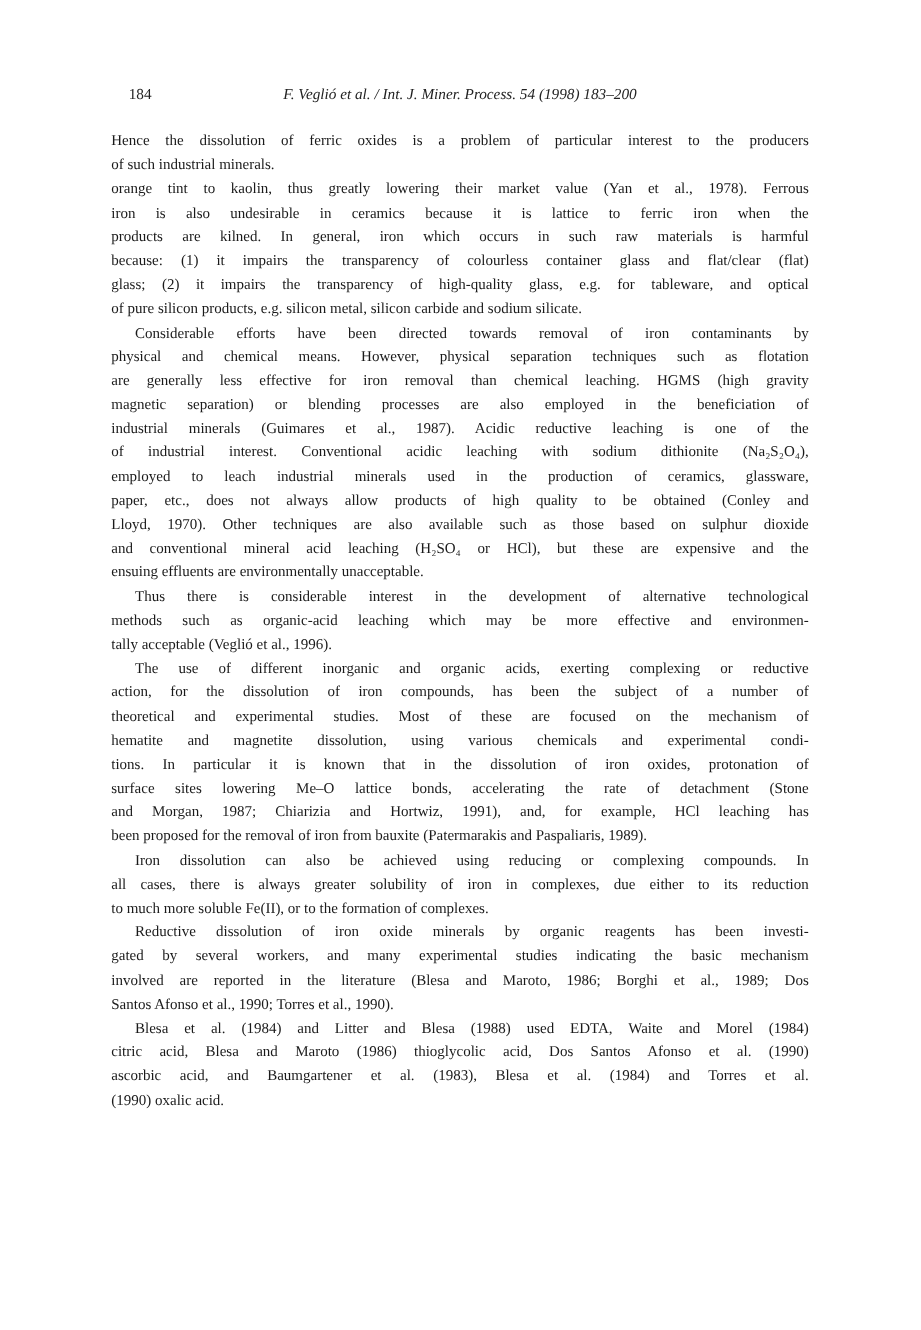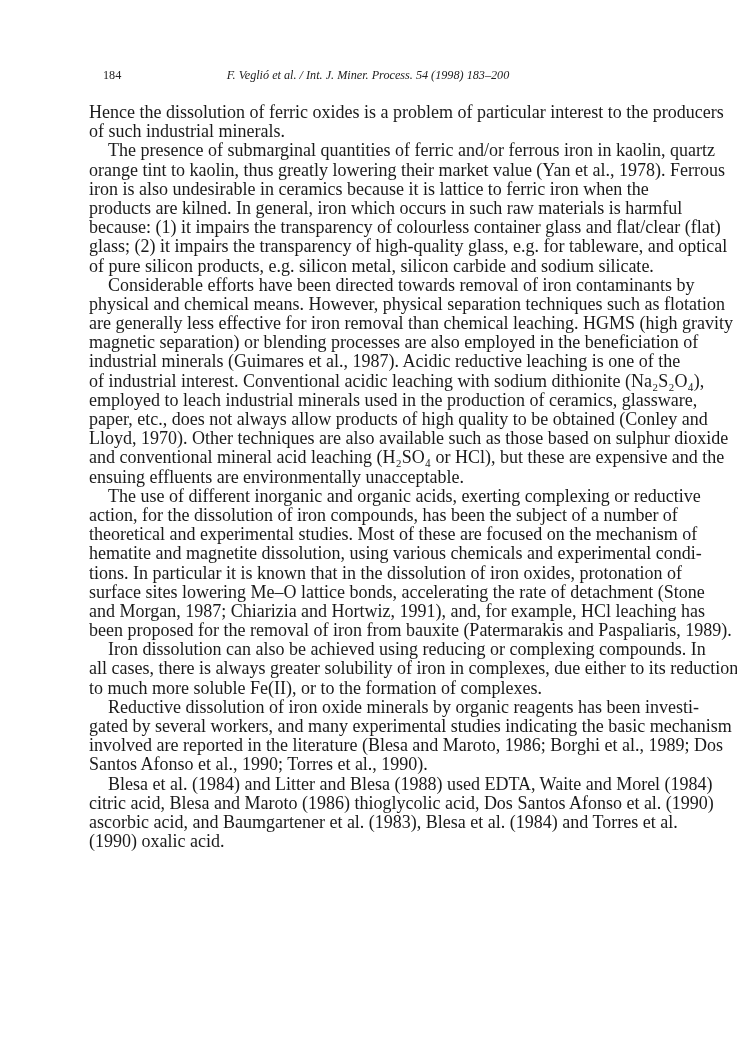--- a/index.html
+++ b/index.html
@@ -3,61 +3,65 @@
 <meta charset="utf-8">
 <style>
   html, body { margin: 0; padding: 0; background: #ffffff; }
   body { width: 737px; height: 1064px; position: relative; overflow: hidden; }
   .page { position: absolute; left: 0; top: 0; width: 737px; height: 1064px; background: #fff; }
   .header { position: absolute; top: 68px; left: 89px; width: 558px; height: 18px;
     font-family: "Liberation Serif", serif; font-size: 12.2px; color: #222; }
   .page-number { position: absolute; left: 0; top: 0; margin-left: 14px; }
   .running-title { position: absolute; left: 0; right: 0; top: 0; text-align: center; font-style: italic; }
   .body { position: absolute; top: 103px; left: 89px; width: 558px;
-    font-family: "Liberation Serif", serif; font-size: 18px; color: #1a1a1a; }
+    font-family: "Liberation Serif", serif; font-size: 12px; color: #1a1a1a; }
   .line { display: block; height: 19.2px; line-height: 19.2px; white-space: nowrap;
     text-align: justify; text-align-last: justify; }
   .line.indent { padding-left: 19px; }
   .line.last { text-align-last: left; }
 </style>
 </head>
 <body>
 
 <div class="page">
   <div class="header">
     <span class="page-number">184</span>
     <span class="running-title">F. Veglió et al. / Int. J. Miner. Process. 54 (1998) 183–200</span>
   </div>
 
   <div class="body">
     <div>
       <span class="line">Hence the dissolution of ferric oxides is a problem of particular interest to the producers</span>
       <span class="line last">of such industrial minerals.</span>
     </div>
     <div>
-      <span class="line indent">The presence of submarginal quantities of ferric and/or ferrous iron in kaolin, quartz</span>
       <span class="line">orange tint to kaolin, thus greatly lowering their market value (Yan et al., 1978). Ferrous</span>
       <span class="line">iron is also undesirable in ceramics because it is lattice to ferric iron when the</span>
       <span class="line">products are kilned. In general, iron which occurs in such raw materials is harmful</span>
       <span class="line">because: (1) it impairs the transparency of colourless container glass and flat/clear (flat)</span>
       <span class="line">glass; (2) it impairs the transparency of high-quality glass, e.g. for tableware, and optical</span>
       <span class="line last">of pure silicon products, e.g. silicon metal, silicon carbide and sodium silicate.</span>
     </div>
     <div>
       <span class="line indent">Considerable efforts have been directed towards removal of iron contaminants by</span>
       <span class="line">physical and chemical means. However, physical separation techniques such as flotation</span>
       <span class="line">are generally less effective for iron removal than chemical leaching. HGMS (high gravity</span>
       <span class="line">magnetic separation) or blending processes are also employed in the beneficiation of</span>
       <span class="line">industrial minerals (Guimares et al., 1987). Acidic reductive leaching is one of the</span>
       <span class="line">of industrial interest. Conventional acidic leaching with sodium dithionite (Na₂S₂O₄),</span>
       <span class="line">employed to leach industrial minerals used in the production of ceramics, glassware,</span>
       <span class="line">paper, etc., does not always allow products of high quality to be obtained (Conley and</span>
       <span class="line">Lloyd, 1970). Other techniques are also available such as those based on sulphur dioxide</span>
       <span class="line">and conventional mineral acid leaching (H₂SO₄ or HCl), but these are expensive and the</span>
       <span class="line last">ensuing effluents are environmentally unacceptable.</span>
+    </div>
+    <div>
+      <span class="line indent">Thus there is considerable interest in the development of alternative technological</span>
+      <span class="line">methods such as organic-acid leaching which may be more effective and environmen-</span>
+      <span class="line last">tally acceptable (Veglió et al., 1996).</span>
     </div>
     <div>
       <span class="line indent">The use of different inorganic and organic acids, exerting complexing or reductive</span>
       <span class="line">action, for the dissolution of iron compounds, has been the subject of a number of</span>
       <span class="line">theoretical and experimental studies. Most of these are focused on the mechanism of</span>
       <span class="line">hematite and magnetite dissolution, using various chemicals and experimental condi-</span>
       <span class="line">tions. In particular it is known that in the dissolution of iron oxides, protonation of</span>
       <span class="line">surface sites lowering Me–O lattice bonds, accelerating the rate of detachment (Stone</span>
       <span class="line">and Morgan, 1987; Chiarizia and Hortwiz, 1991), and, for example, HCl leaching has</span>
       <span class="line last">been proposed for the removal of iron from bauxite (Patermarakis and Paspaliaris, 1989).</span>

